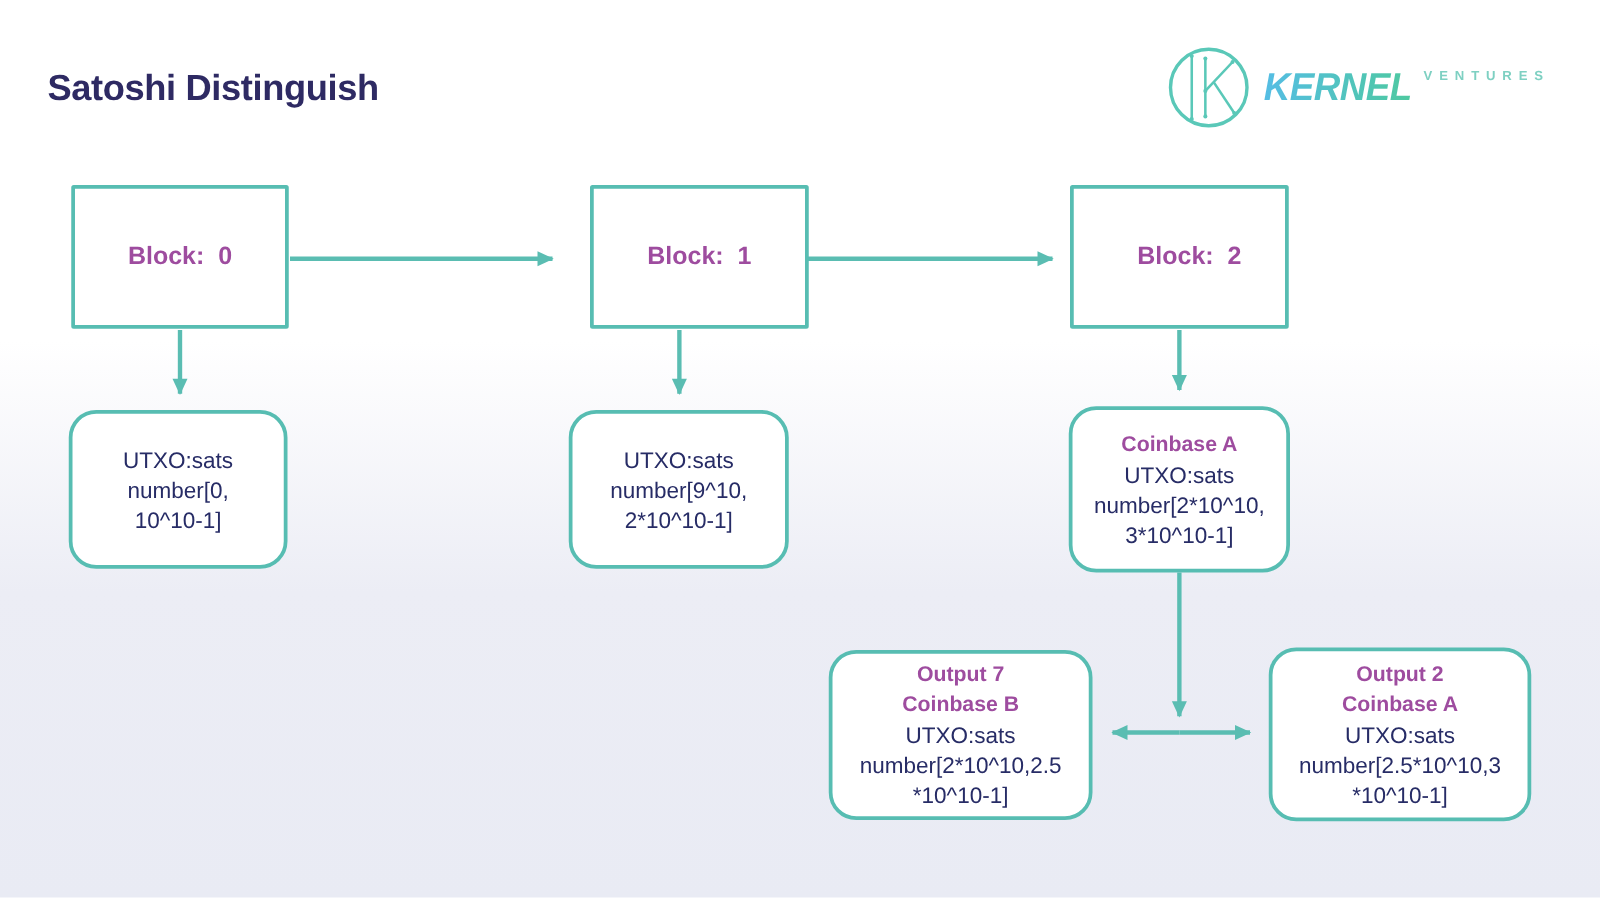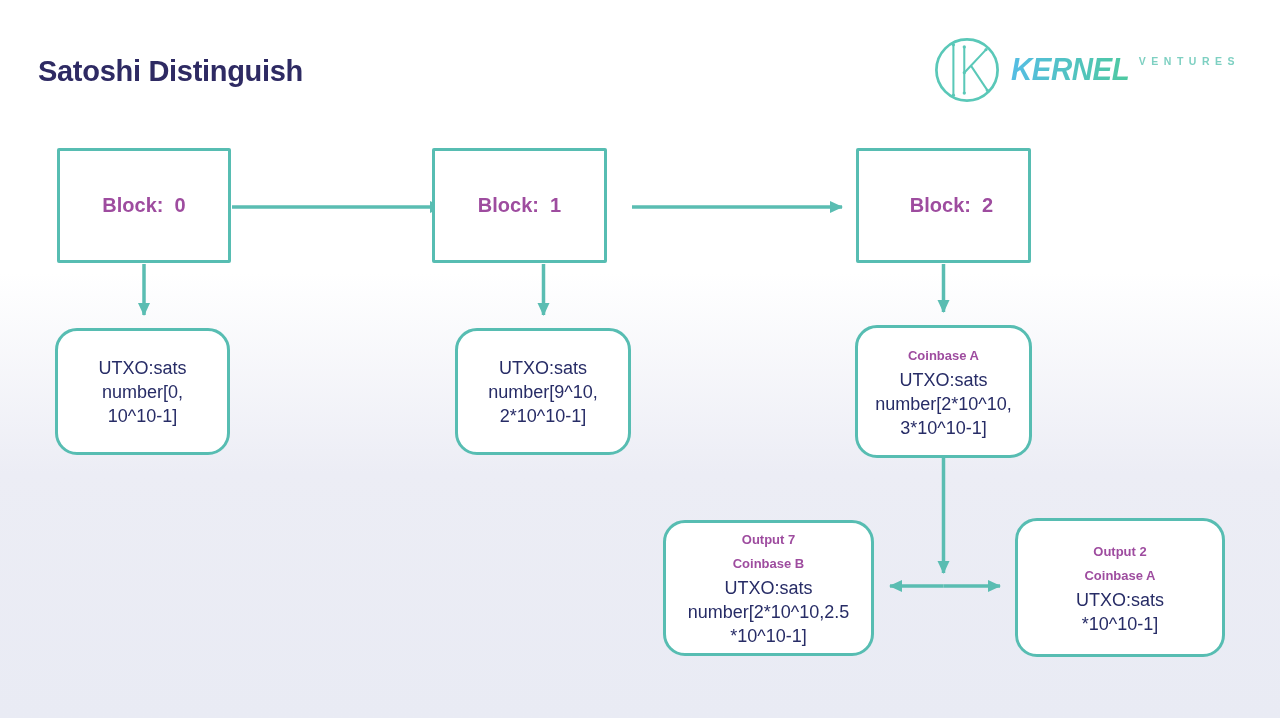--- a/index.html
+++ b/index.html
@@ -44,21 +44,21 @@
     display:flex;align-items:center;justify-content:center;
     text-align:center;
   }
   .node.square{border-radius:2px;}
   .node.rounded{border-radius:22px;}
   .block-label{
     font-size:20px;font-weight:bold;color:#9e4c9f;white-space:pre;
   }
   .node-text{display:flex;flex-direction:column;align-items:center;justify-content:center;}
   .node-text .line{display:block;font-size:18px;line-height:24px;color:#272c66;}
-  .node-text .hline{display:block;font-size:13px;line-height:24px;font-weight:bold;color:#9e4c9f;}
+  .node-text .hline{display:block;font-size:17px;line-height:24px;font-weight:bold;color:#9e4c9f;}
   
   .edges{position:absolute;left:0;top:0;pointer-events:none;}
 </style>
 </head>
 <body>
 
 <div class="stage">
 
   <svg class="edges" width="1280" height="718" viewBox="0 0 1280 718">
     <defs>
@@ -103,21 +103,21 @@
     </svg>
     <div class="logo-text">
       <span class="logo-brand">KERNEL</span>
       <span class="logo-sub">VENTURES</span>
     </div>
   </div>
 
   <div class="node square" style="left:57px;top:148px;width:174px;height:115px;">
     <span class="block-label">Block:&nbsp;&nbsp;0</span>
   </div>
-  <div class="node square" style="left:432px;top:148px;width:175px;height:115px;">
+  <div class="node square" style="left:472px;top:148px;width:175px;height:115px;">
     <span class="block-label">Block:&nbsp;&nbsp;1</span>
   </div>
   <div class="node square" style="left:856px;top:148px;width:175px;height:115px;padding-left:16px;">
     <span class="block-label">Block:&nbsp;&nbsp;2</span>
   </div>
 
   <div class="node rounded" style="left:55px;top:328px;width:175px;height:127px;">
     <div class="node-text">
       <span class="line">UTXO:sats</span>
       <span class="line">number[0,</span>
@@ -150,17 +150,18 @@
       <span class="line">number[2*10^10,2.5</span>
       <span class="line">*10^10-1]</span>
     </div>
   </div>
 
   <div class="node rounded" style="left:1015px;top:518px;width:210px;height:139px;">
     <div class="node-text">
       <span class="hline">Output 2</span>
       <span class="hline">Coinbase A</span>
       <span class="line">UTXO:sats</span>
+      <span class="line">number[2.5*10^10,3</span>
       <span class="line">*10^10-1]</span>
     </div>
   </div>
 
 </div>
 
 </body></html>

